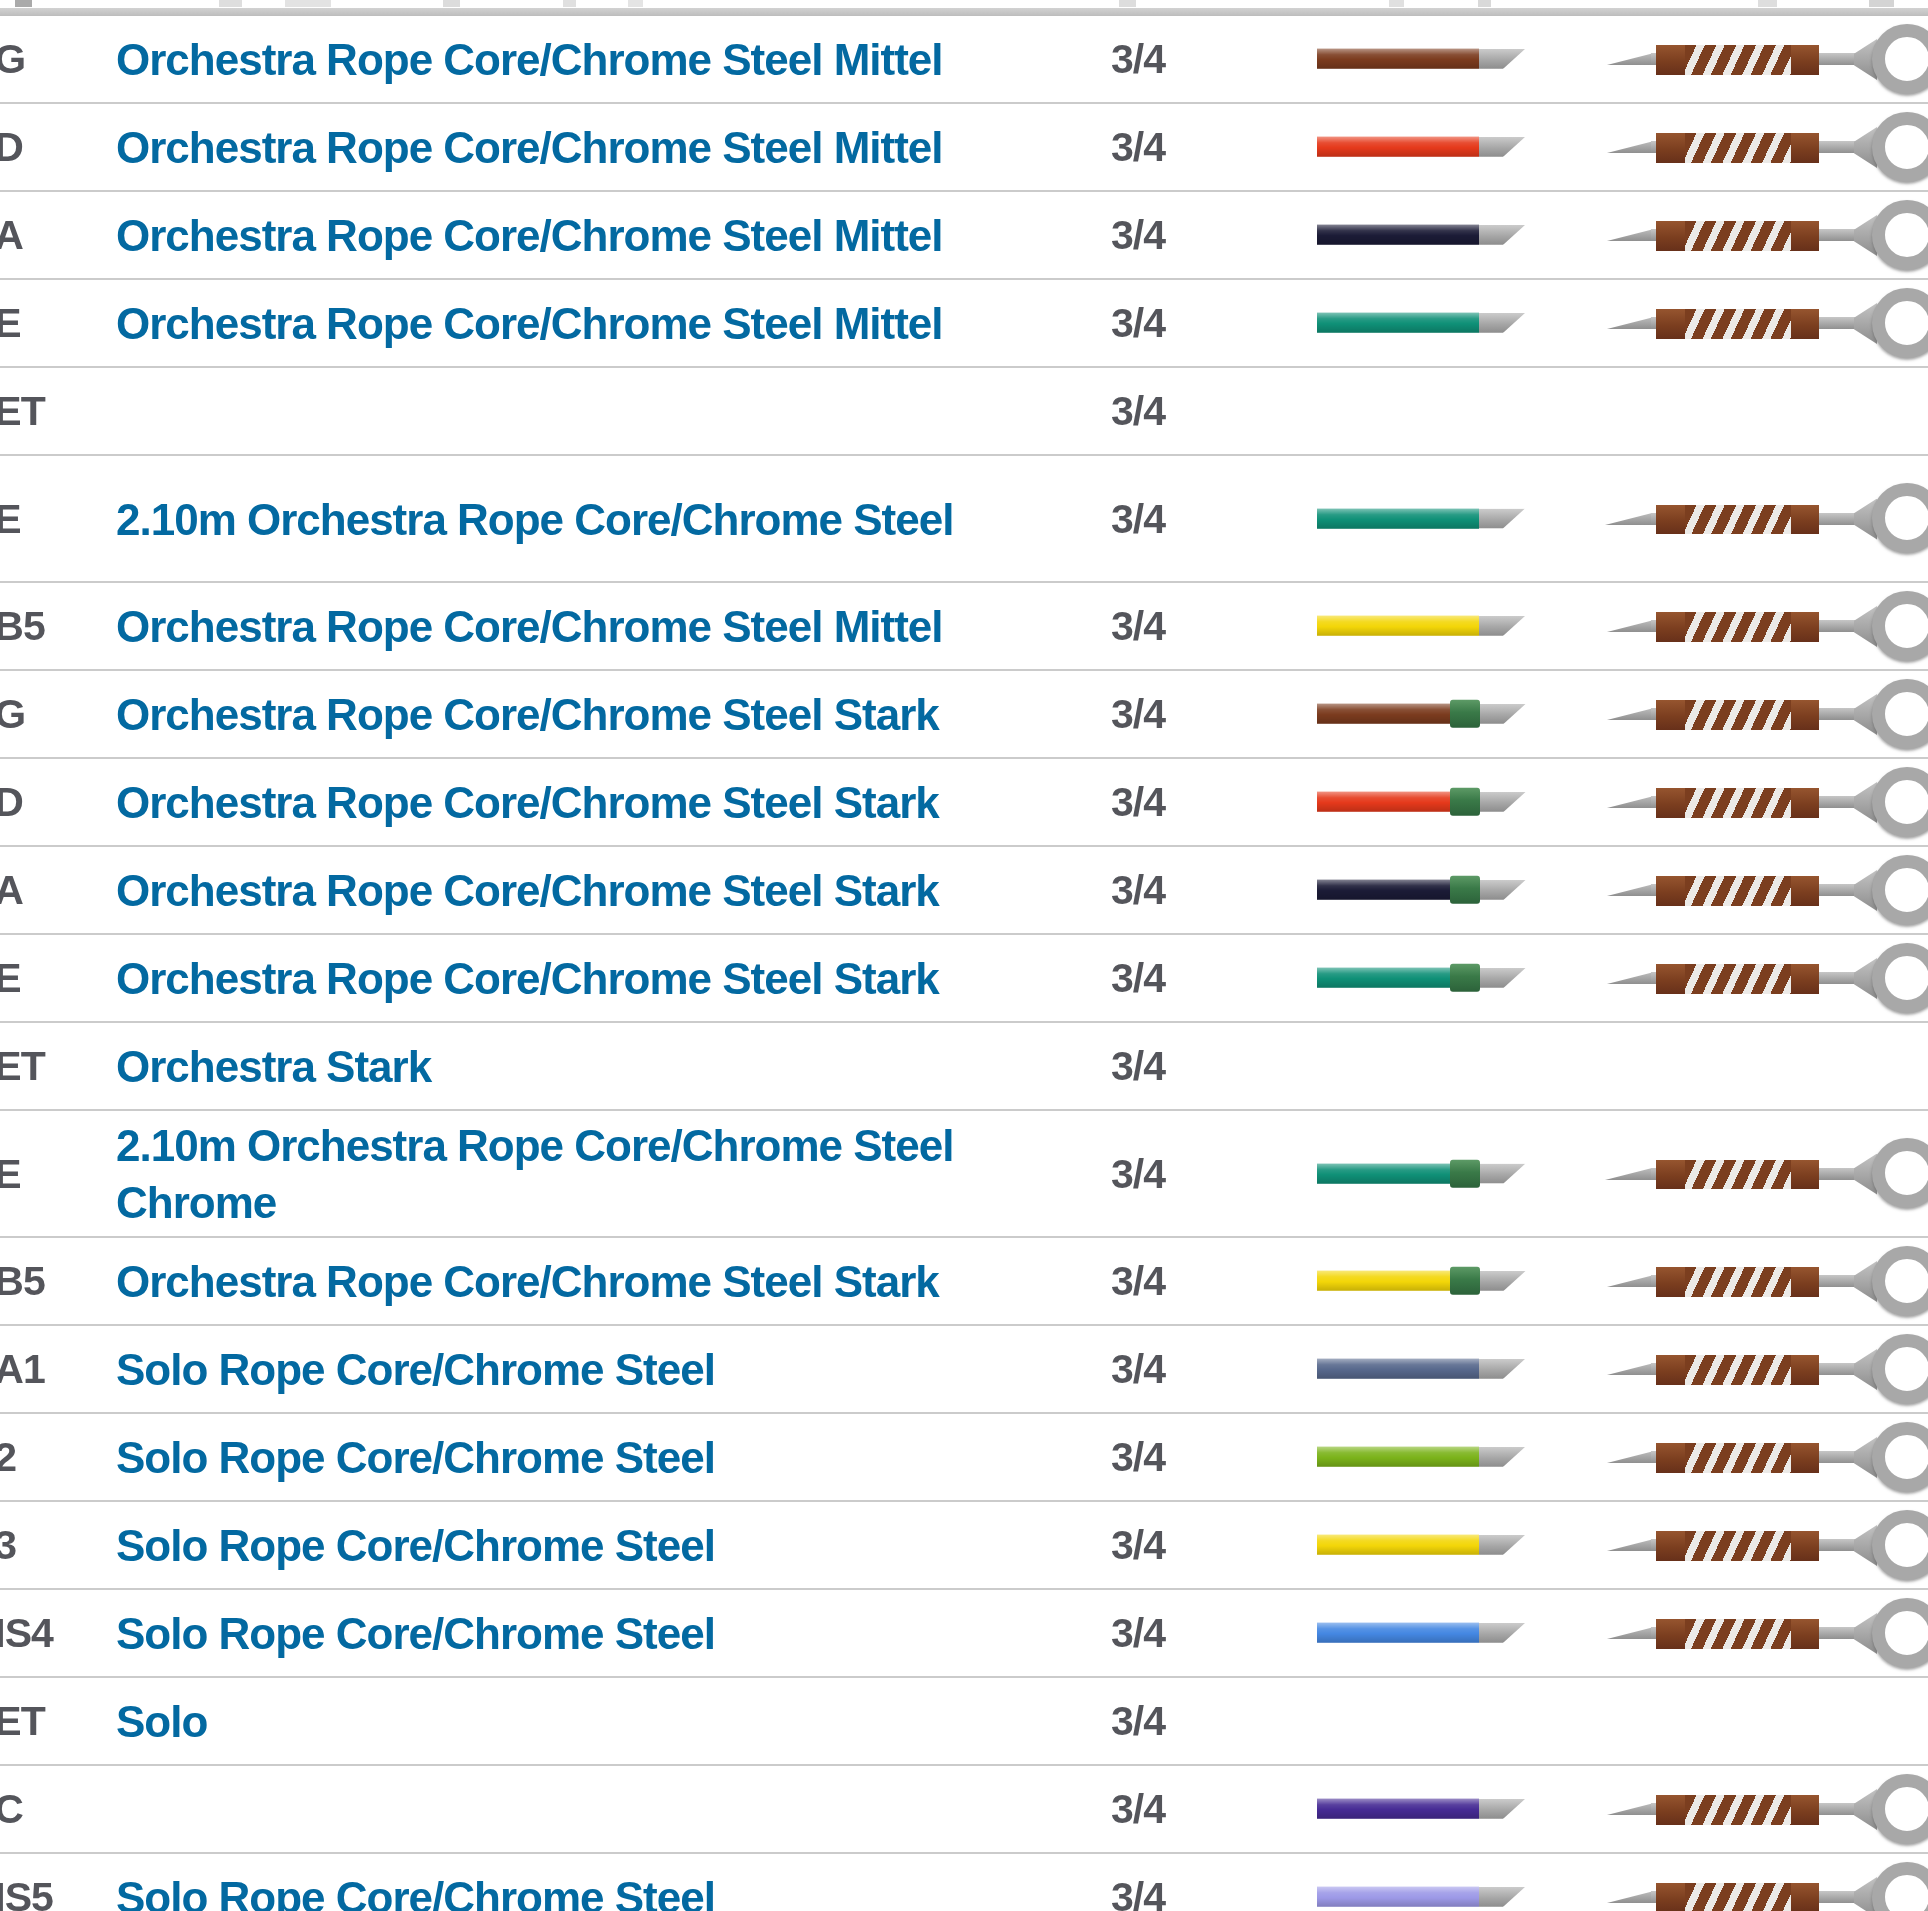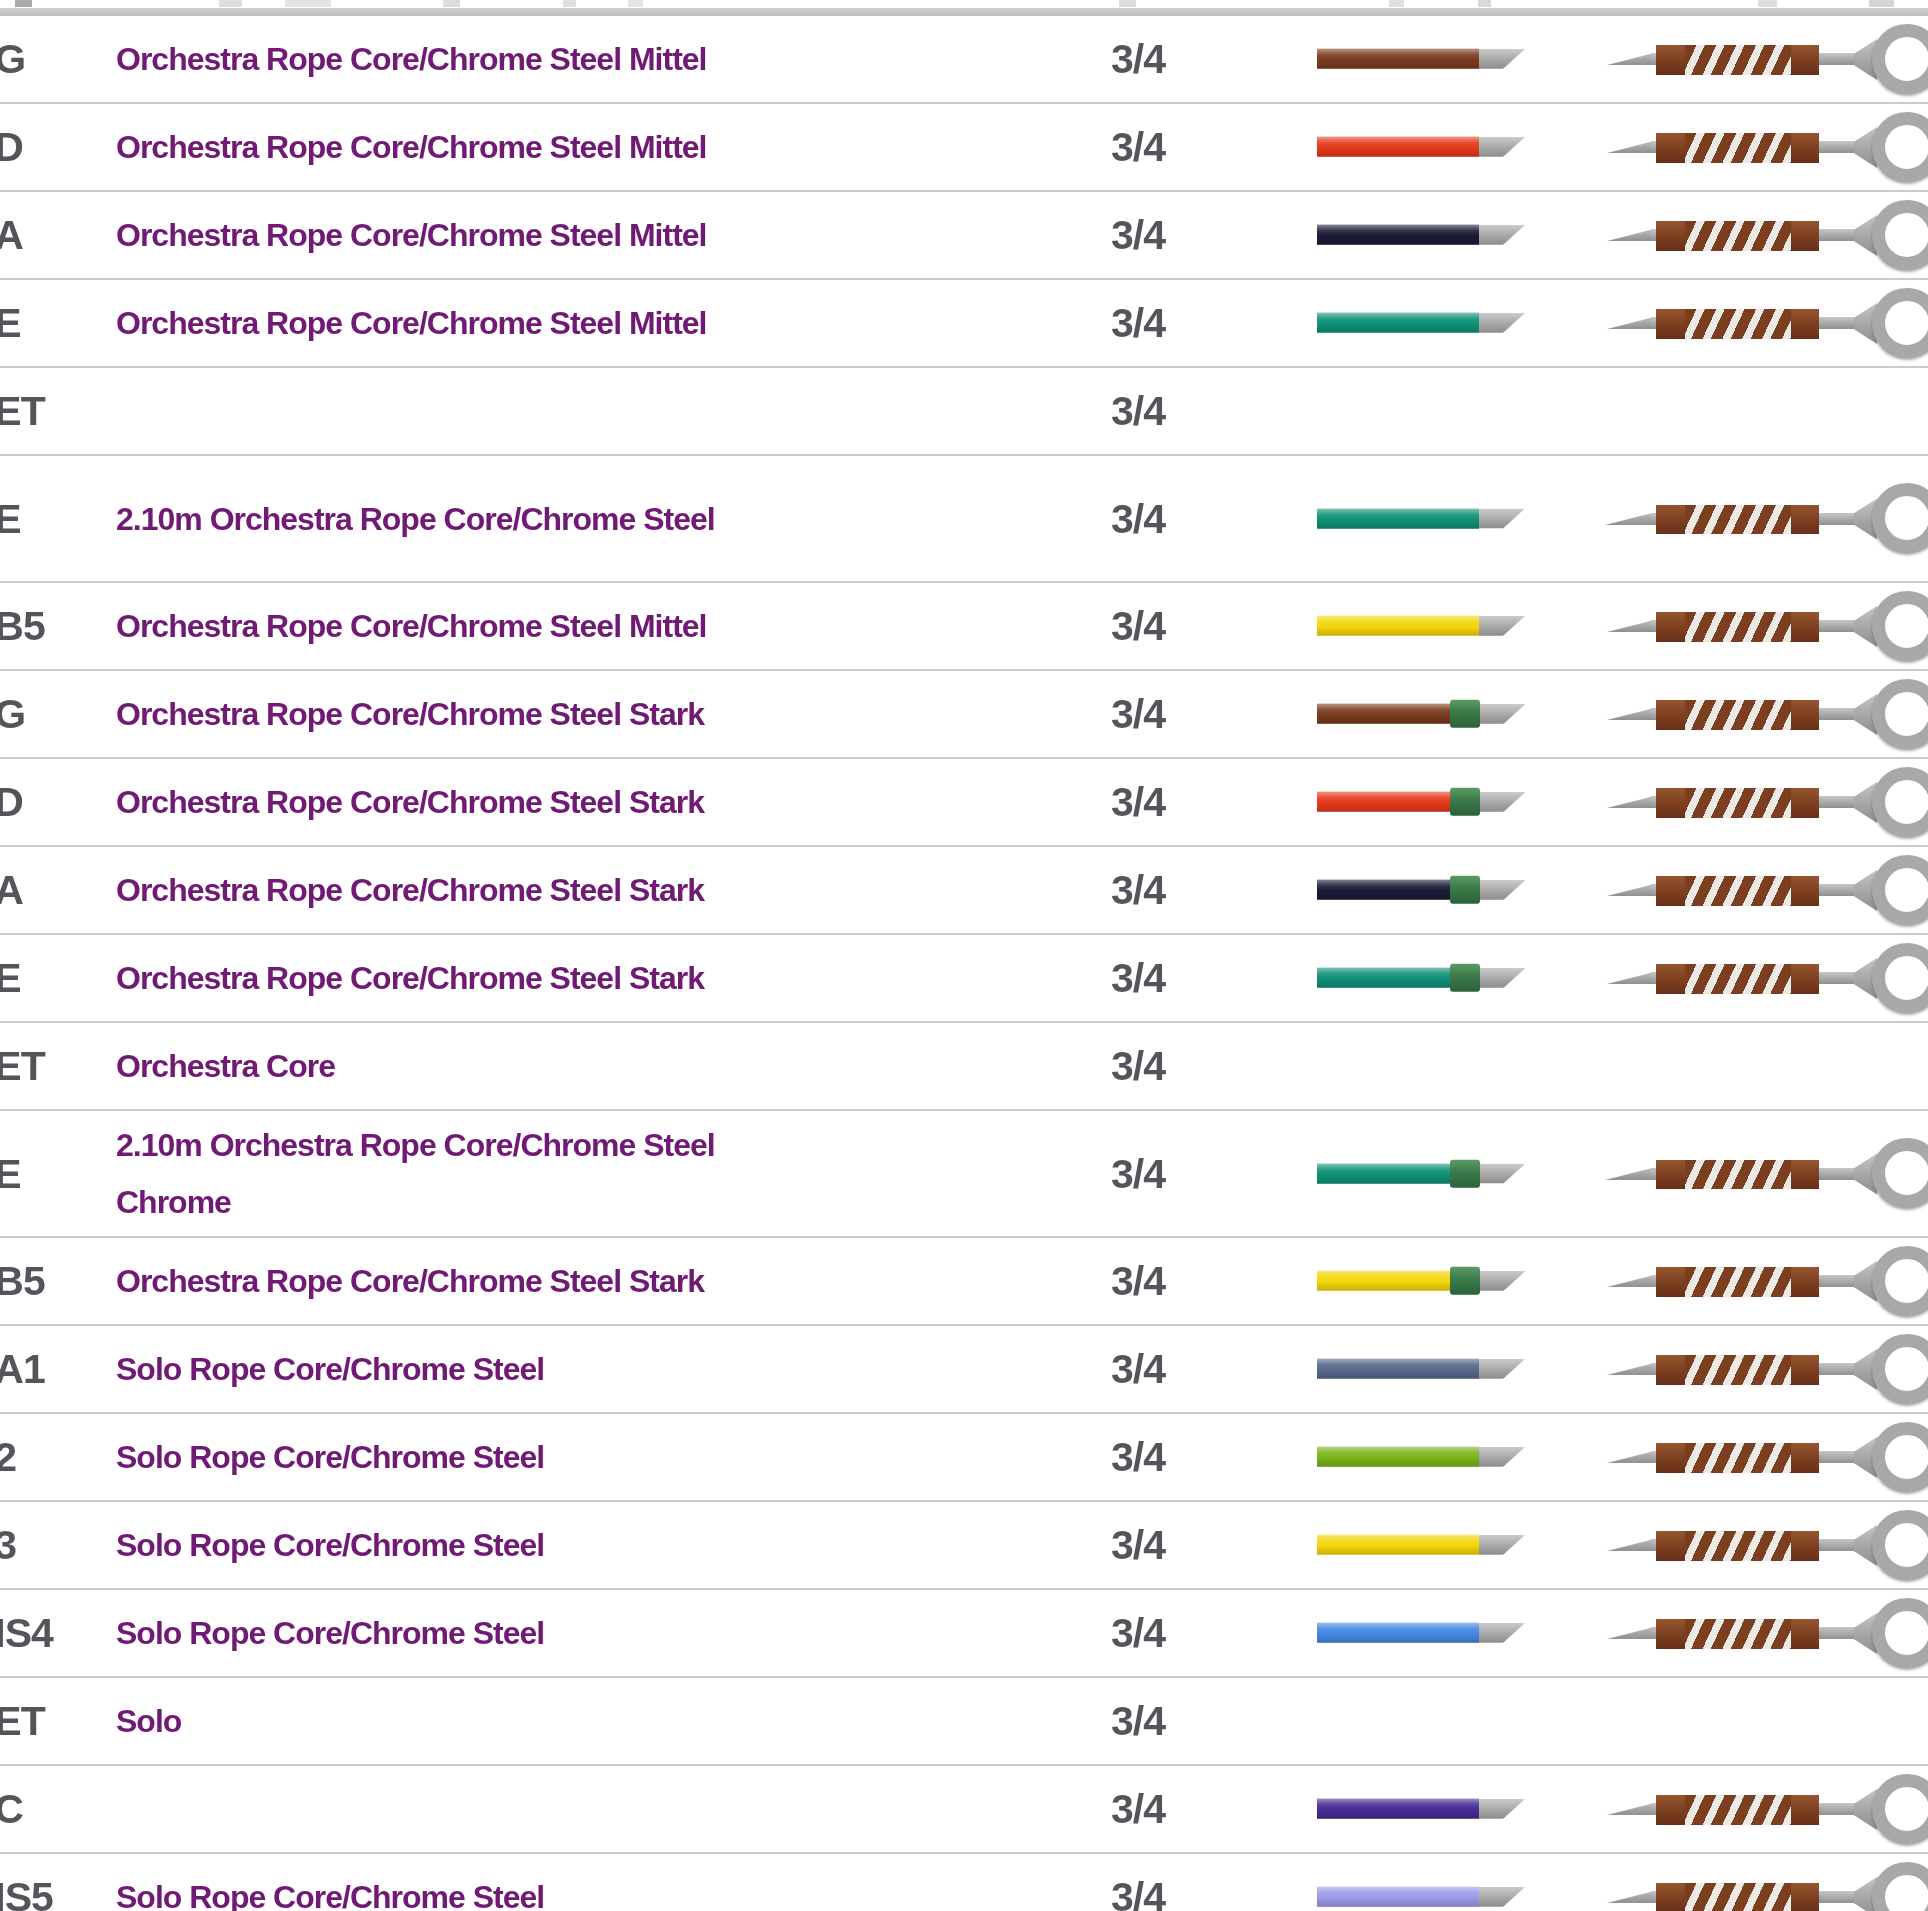--- a/index.html
+++ b/index.html
@@ -28,22 +28,22 @@
   }
   .row.tall{height:127px;}
   .cell{position:absolute;top:50%;transform:translateY(-50%);}
   .code{
     left:-5.7px;
     font-size:41px;font-weight:700;letter-spacing:-1px;
     white-space:nowrap;color:#54555b;
   }
   .name{
     left:116px;width:932px;
-    font-size:32px;font-weight:700;letter-spacing:-1px;
-    line-height:57px;color:#701a75;
+    font-size:44px;font-weight:700;letter-spacing:-1px;
+    line-height:57px;color:#0369a1;
   }
   .name .line1,.name .line2{display:block;white-space:nowrap;}
   .size{
     left:1111px;width:105px;
     font-size:41px;font-weight:700;letter-spacing:-1px;color:#54555b;
   }
   
   .string-top{
     left:1317px;width:219px;height:28.5px;
     display:flex;align-items:center;
@@ -357,21 +357,21 @@
           <span class="wind-stripes"></span>
           <span class="wind-block"></span>
         </span>
         <span class="tail-flare"></span>
         <span class="tail-ring"></span>
       </div>
     </div>
       <div class="row">
       <span class="cell code">ET</span>
       <div class="cell name">
-        <span class="line1">Orchestra Core</span>
+        <span class="line1">Orchestra Stark</span>
 
       </div>
       <span class="cell size">3/4</span>
 
     </div>
       <div class="row tall stark">
       <span class="cell code">E</span>
       <div class="cell name">
         <span class="line1">2.10m Orchestra Rope Core/Chrome Steel</span>
         <span class="line2">Chrome</span>

